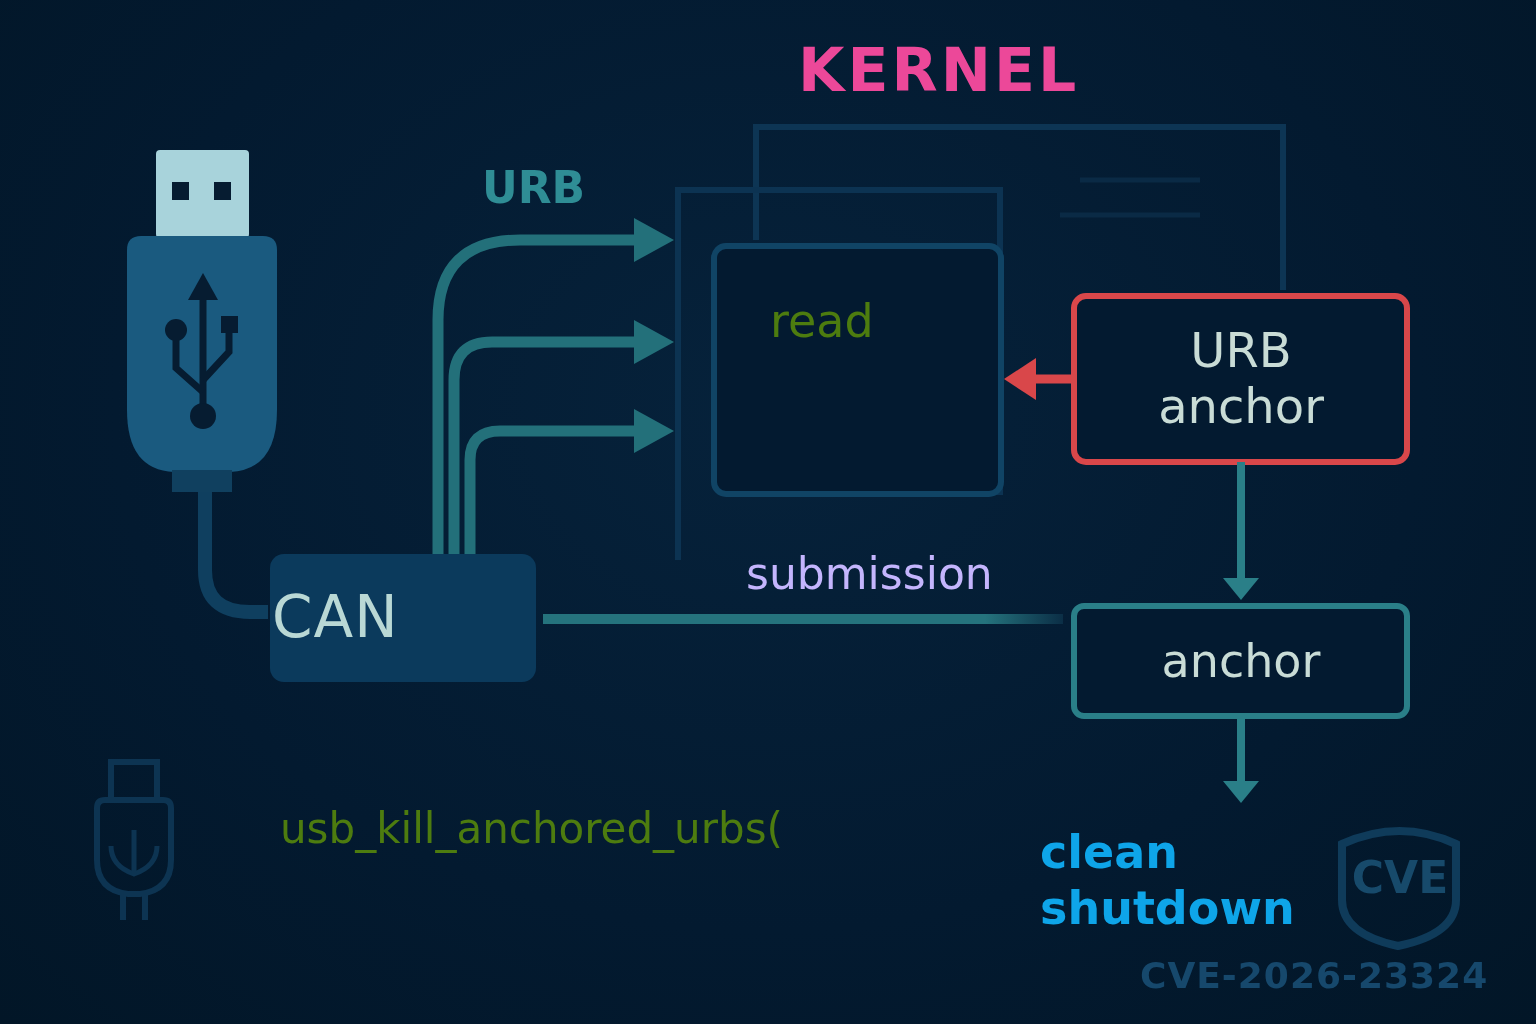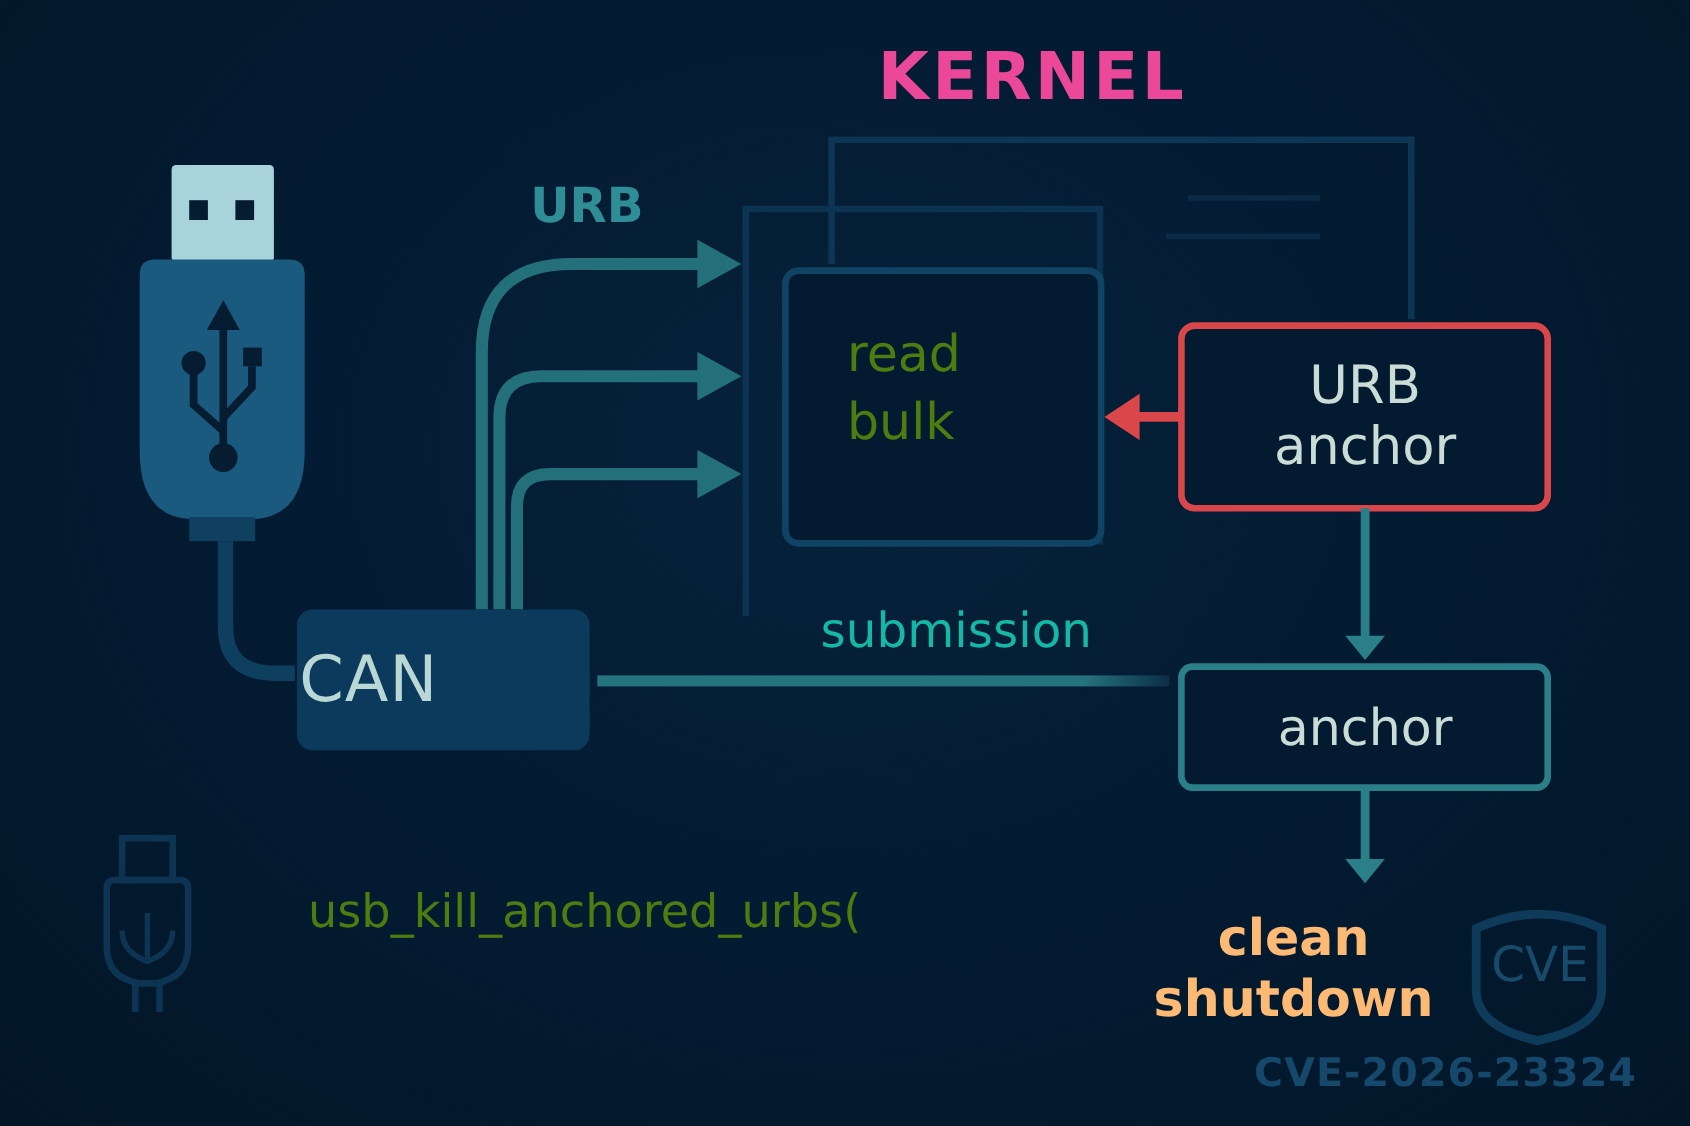--- a/index.html
+++ b/index.html
@@ -12,27 +12,27 @@
   .bg {
     position: absolute; inset: 0;
     background: radial-gradient(ellipse at 50% 40%, #06223b 0%, #031a30 60%, #021627 100%);
   }
   svg.diagram { position: absolute; left: 0; top: 0; }
   .txt { position: absolute; white-space: nowrap; line-height: 1; }
   .kernel { left: 798px; top: 40px; font-size: 60px; font-weight: bold; color: #ec4899; letter-spacing: 3px; }
   .urb-label { left: 482px; top: 166px; font-size: 44px; font-weight: bold; color: #2f8d95; }
   .rbc { left: 770px; top: 290px; font-size: 46px; color: #4d7c0f; line-height: 62px; }
   .urb-anchor { left: 1076px; top: 322px; width: 330px; text-align: center; font-size: 48px; color: #c9dcd6; line-height: 56px; }
-  .submission { left: 746px; top: 552px; font-size: 44px; color: #14b8a6; }
+  .submission { left: 746px; top: 552px; font-size: 44px; color: #c4b5fd; }
   .can { left: 272px; top: 588px; width: 264px; text-align: left; font-size: 58px; color: #b9d8d5; letter-spacing: 1px; }
   .anchor { left: 1074px; top: 638px; width: 334px; text-align: center; font-size: 46px; color: #c9dcd6; }
   .func { left: 232px; top: 808px; font-size: 42px; color: #4d7c0f; margin-left: 48px; }
-  .clean { left: 1040px; top: 824px; width: 272px; text-align: center; font-size: 46px; font-weight: bold; color: #fdba74; line-height: 56px; }
+  .clean { left: 1040px; top: 824px; width: 272px; text-align: left; font-size: 46px; font-weight: bold; color: #0ea5e9; line-height: 56px; }
   .cve-id { left: 1140px; top: 958px; font-size: 36px; font-weight: bold; color: #16486c; letter-spacing: 1px; }
-  .shield-text { left: 1342px; top: 856px; width: 116px; text-align: center; font-size: 44px; font-weight: normal; color: #174a6b; }
+  .shield-text { left: 1342px; top: 856px; width: 116px; text-align: center; font-size: 44px; font-weight: bold; color: #174a6b; }
 </style>
 </head>
 <body>
 
 <div class="bg"></div>
 
 <svg class="diagram" width="1536" height="1024" viewBox="0 0 1536 1024">
 
   <g fill="none" stroke="#0d3554" stroke-width="6">
     <path d="M756 240 V127 H1283 V290"></path>
@@ -118,21 +118,20 @@
   <g>
     <path d="M1342 844 Q1400 818 1456 844 V900 Q1456 934 1398 946 Q1342 934 1342 900 Z" fill="none" stroke="#0f3b5a" stroke-width="8"></path>
   </g>
 </svg>
 
 <div class="txt kernel">KERNEL</div>
 <div class="txt urb-label">URB</div>
 
 <div class="txt rbc">
   <div>read</div>
-  <div>bulk</div>
 </div>
 
 <div class="txt urb-anchor">
   <div>URB</div>
   <div>anchor</div>
 </div>
 
 <div class="txt submission">submission</div>
 <div class="txt can">CAN</div>
 <div class="txt anchor">anchor</div>

